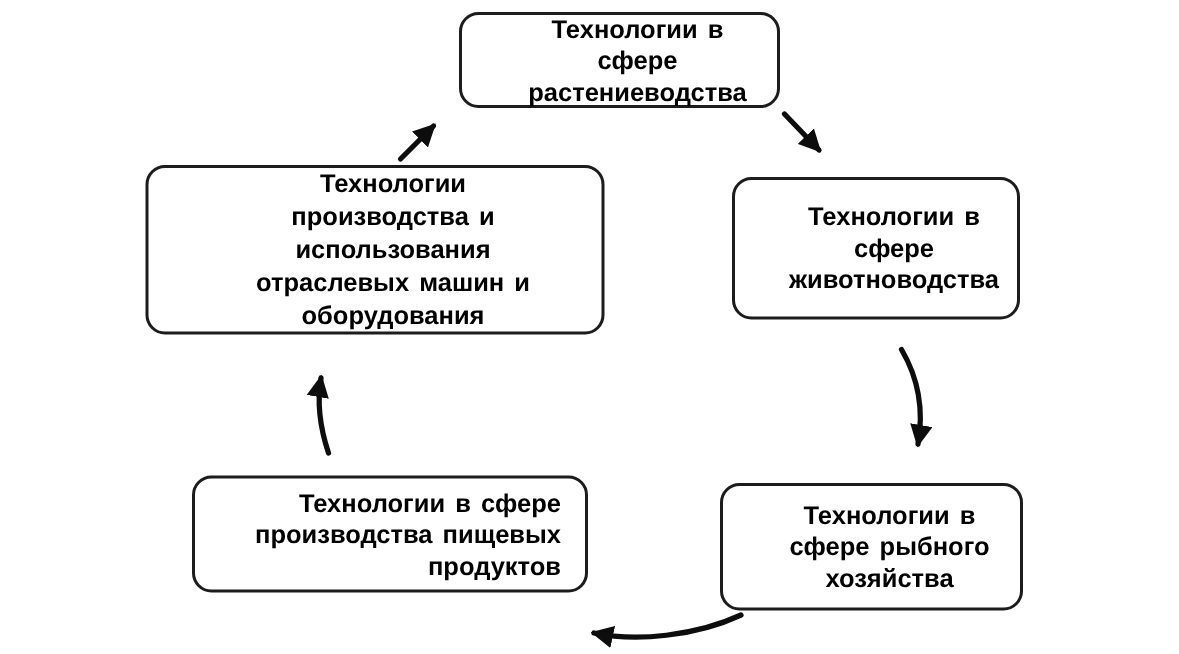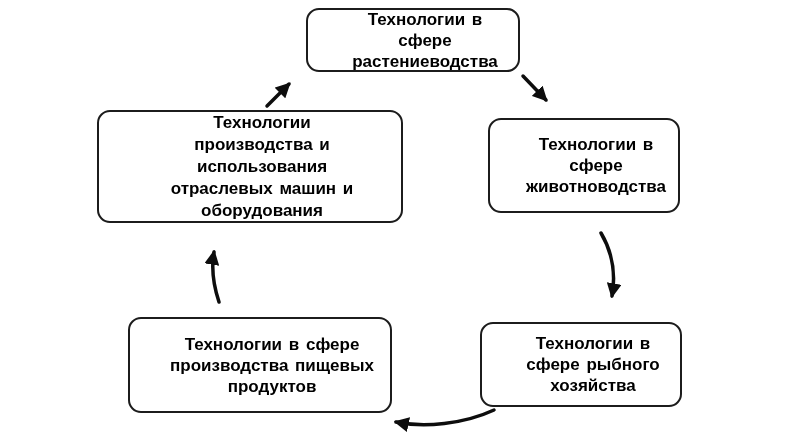--- a/index.html
+++ b/index.html
@@ -31,21 +31,21 @@
     font-size: 17px;
     line-height: 21px;
     font-weight: 700;
     white-space: pre-line;
     word-spacing: 2px;
     padding-left: 24px;
   }
   .n1 { left: 306px; top: 8px;   width: 214px; height: 64px;  }
   .n2 { left: 488px; top: 118px; width: 192px; height: 95px;  }
   .n3 { left: 480px; top: 322px; width: 202px; height: 85px;  }
-  .n4 { left: 128px; top: 317px; width: 264px; height: 96px;  }
+  .n4 { left: 128px; top: 317px; width: 264px; height: 78px; text-align: right;  }
   .n5 { left: 97px;  top: 110px; width: 306px; height: 113px; line-height: 22px; }
   .arrow-layer path.shaft {
     fill: none;
     stroke: #0d0d0d;
     stroke-width: 3.5;
     stroke-linecap: round;
   }
 </style>
 </head>
 <body>

